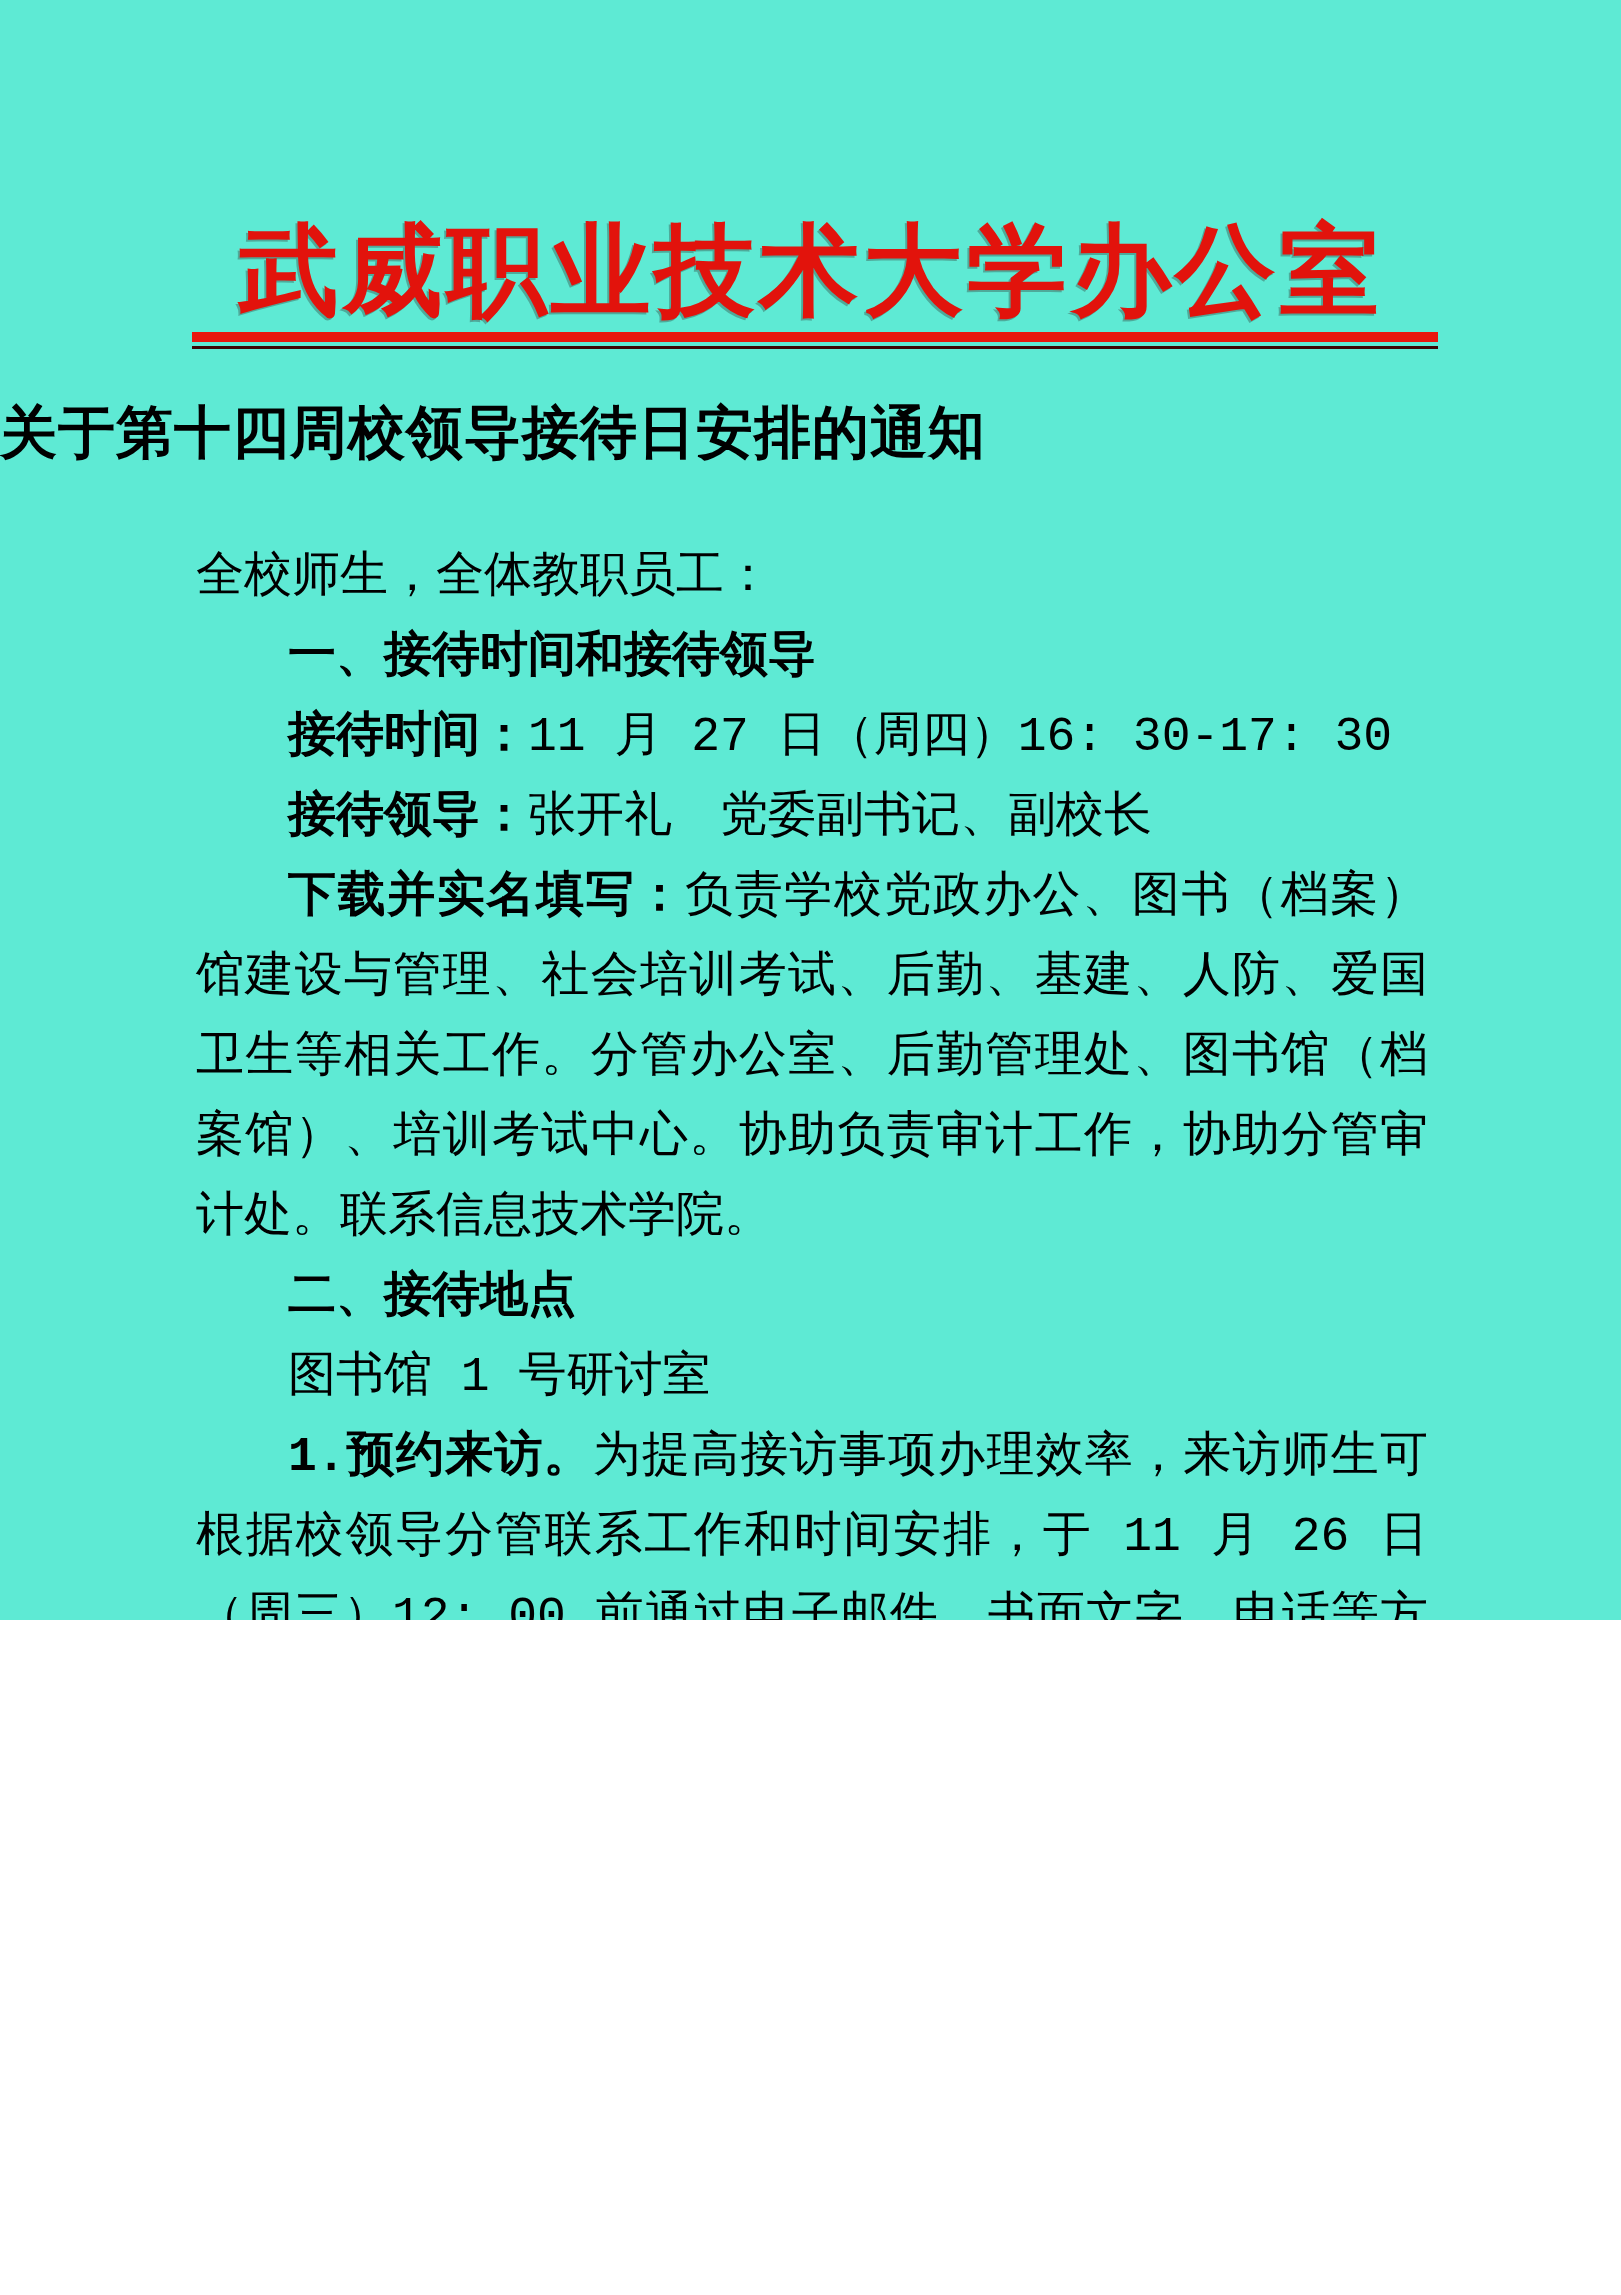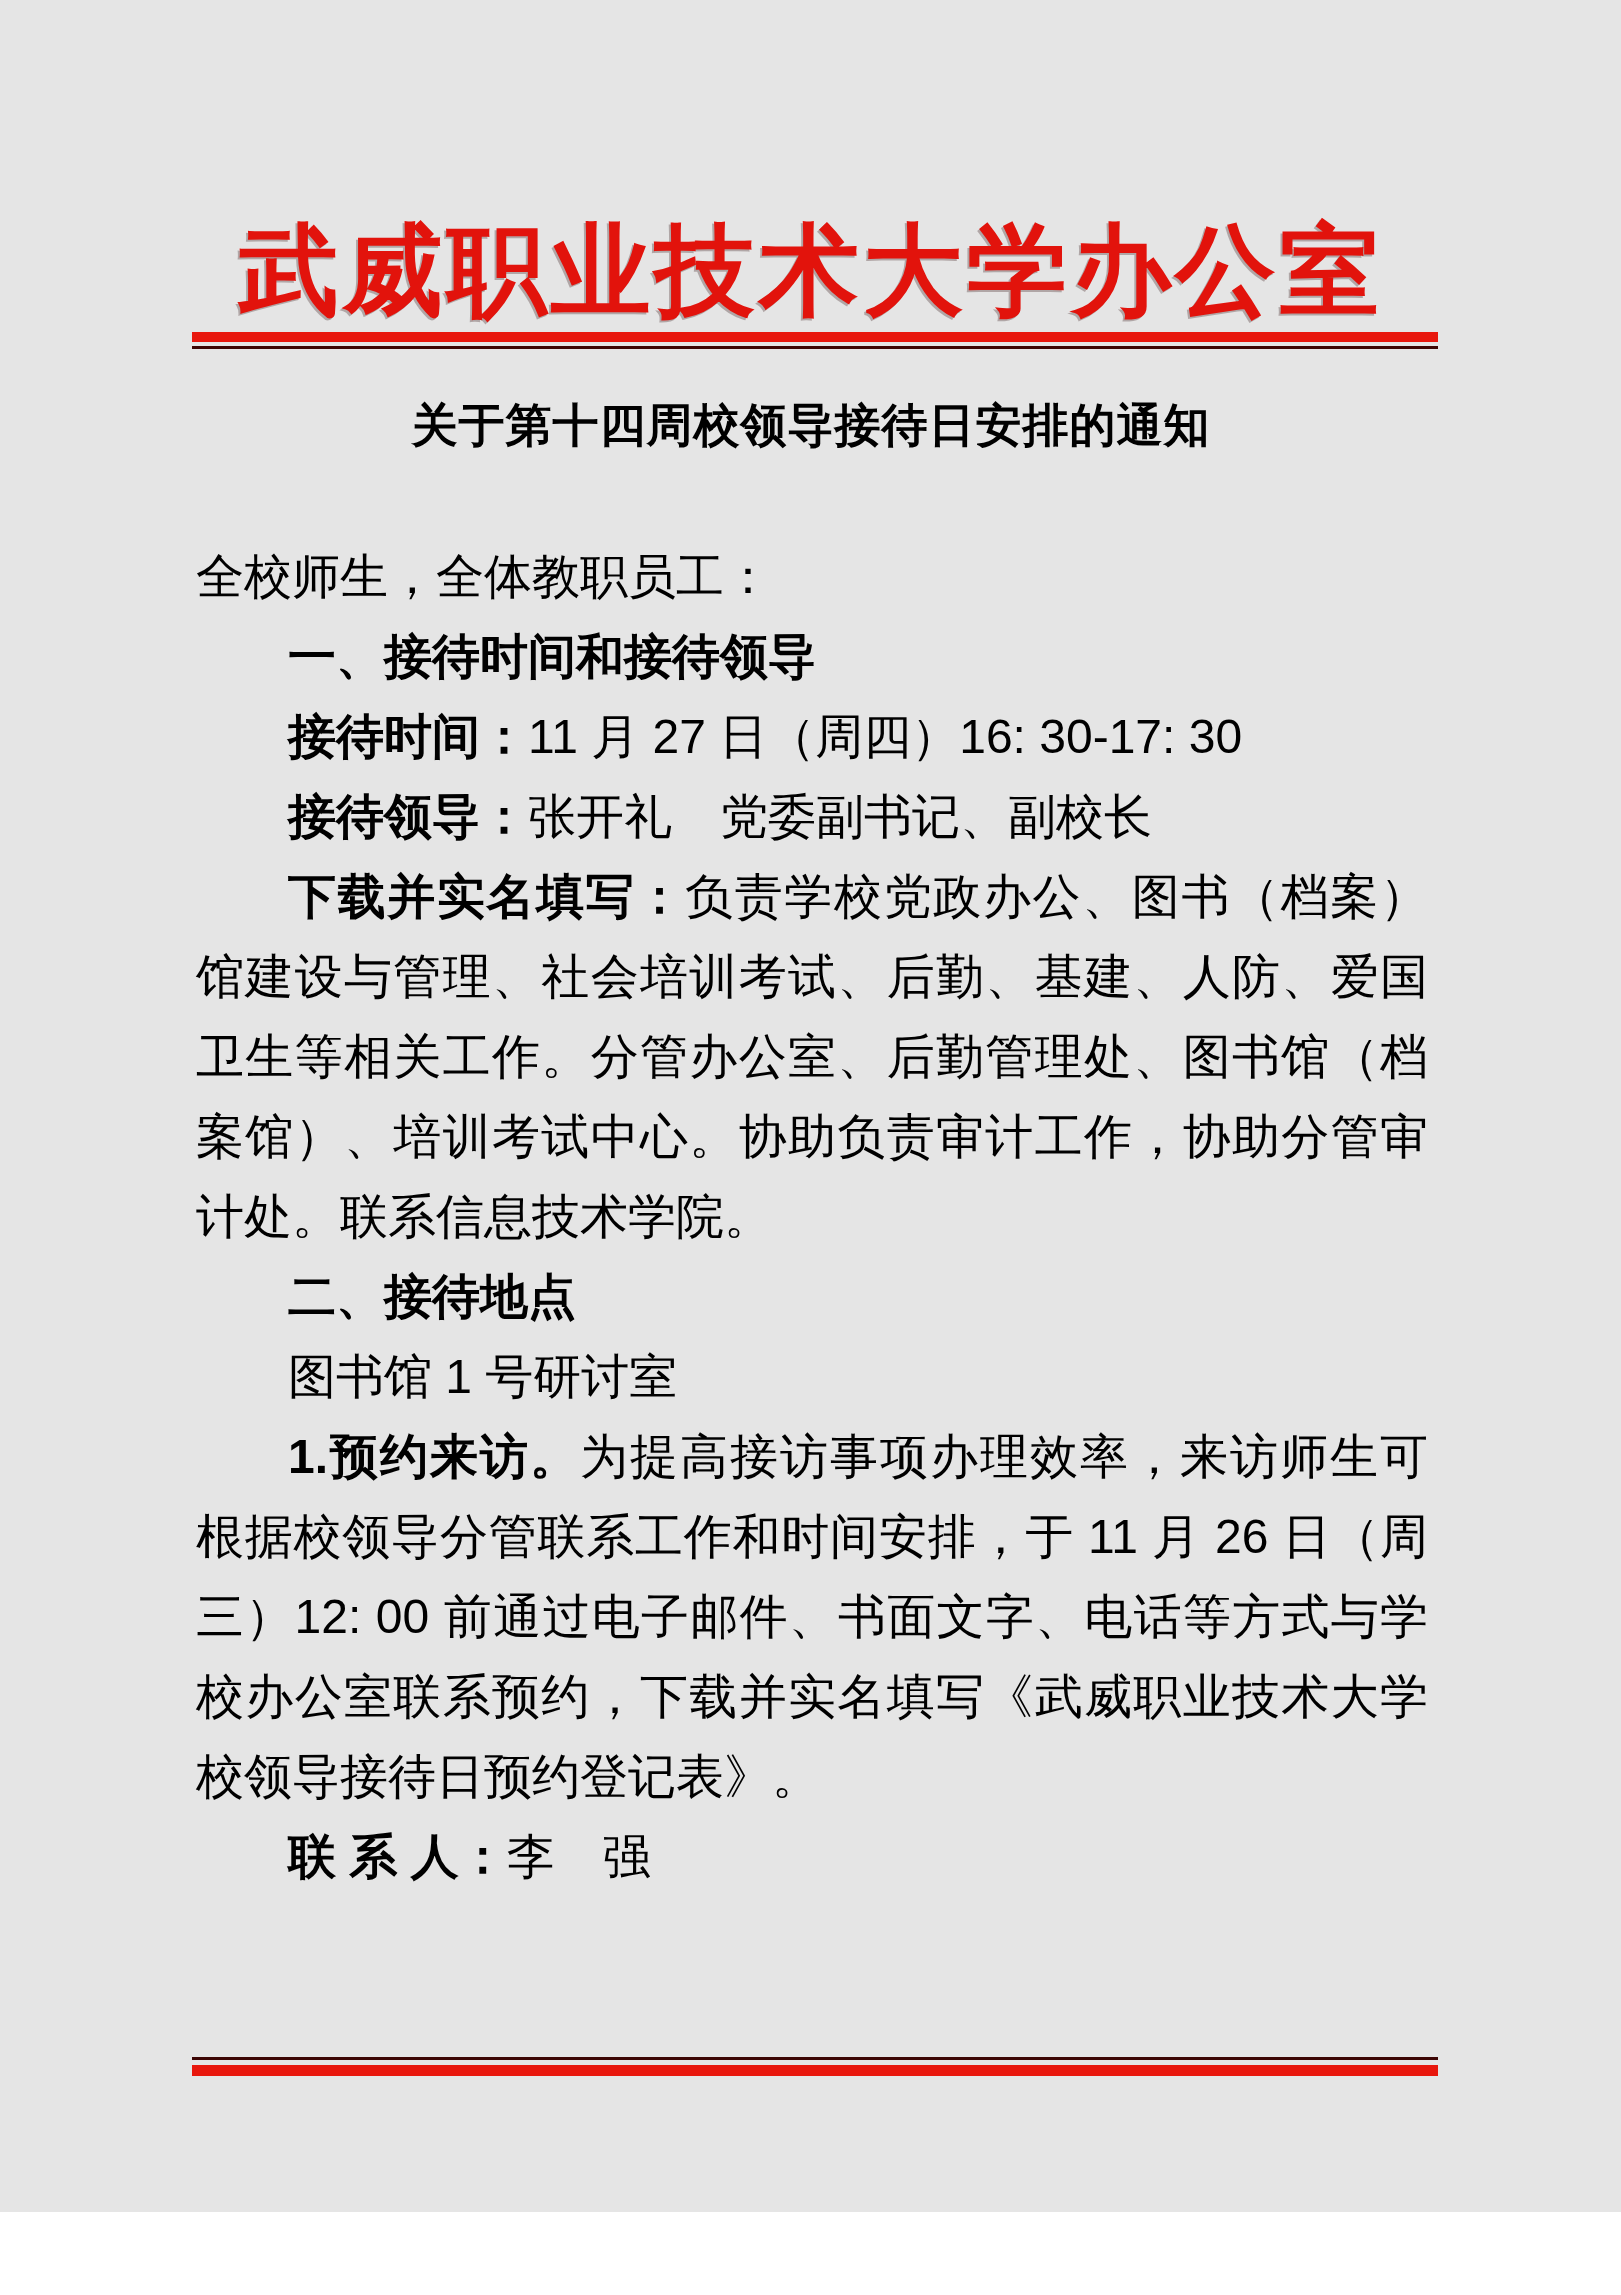--- a/index.html
+++ b/index.html
@@ -1,23 +1,23 @@
 <!DOCTYPE html>
 <html style="font-size:8.2px"><head>
 <meta charset="utf-8">
 <style>
   * { margin: 0; padding: 0; box-sizing: border-box; }
   html, body { background: #ffffff; }
   .page {
     position: relative;
     width: 1622px;
-    height: 2212px;
-    background: #e5e5e5;
+    height: 1620px;
+    background: #5eead4;
     overflow: hidden;
-    font-family: Liberation Sans, sans-serif;
+    font-family: Liberation Mono, monospace;
     color: #000000;
   }
   .letterhead {
     position: absolute;
     top: 205px; left: 0; right: 0;
     text-align: center;
     font-size: 100px;
     font-weight: 700;
     letter-spacing: 4.1px;
     white-space: nowrap;
@@ -25,22 +25,21 @@
     text-shadow: -2px 1.5px 0 rgba(40, 3, 3, 0.28);
   }
   .rule { position: absolute; left: 192px; right: 184px; }
   .rule-top-thick   { top: 332px;  height: 10.2px; background: #e8170d; }
   .rule-top-thin    { top: 346px;  height: 3.1px;  background: #3c0604; }
   .rule-bottom-thin  { top: 2057px; height: 3.1px;  background: #3c0604; }
   .rule-bottom-thick { top: 2065px; height: 11.2px; background: #e8170d; }
   .doc-title {
     position: absolute;
     top: 395px; left: 0; right: 0;
-    text-align: center;
-    font-size: 46px;
+    font-size: 57px;
     font-weight: 700;
     letter-spacing: 1px;
     white-space: nowrap;
     color: #000000;
   }
   .body-text {
     position: absolute;
     top: 537px;
     left: 196px;
     width: 1232px;

